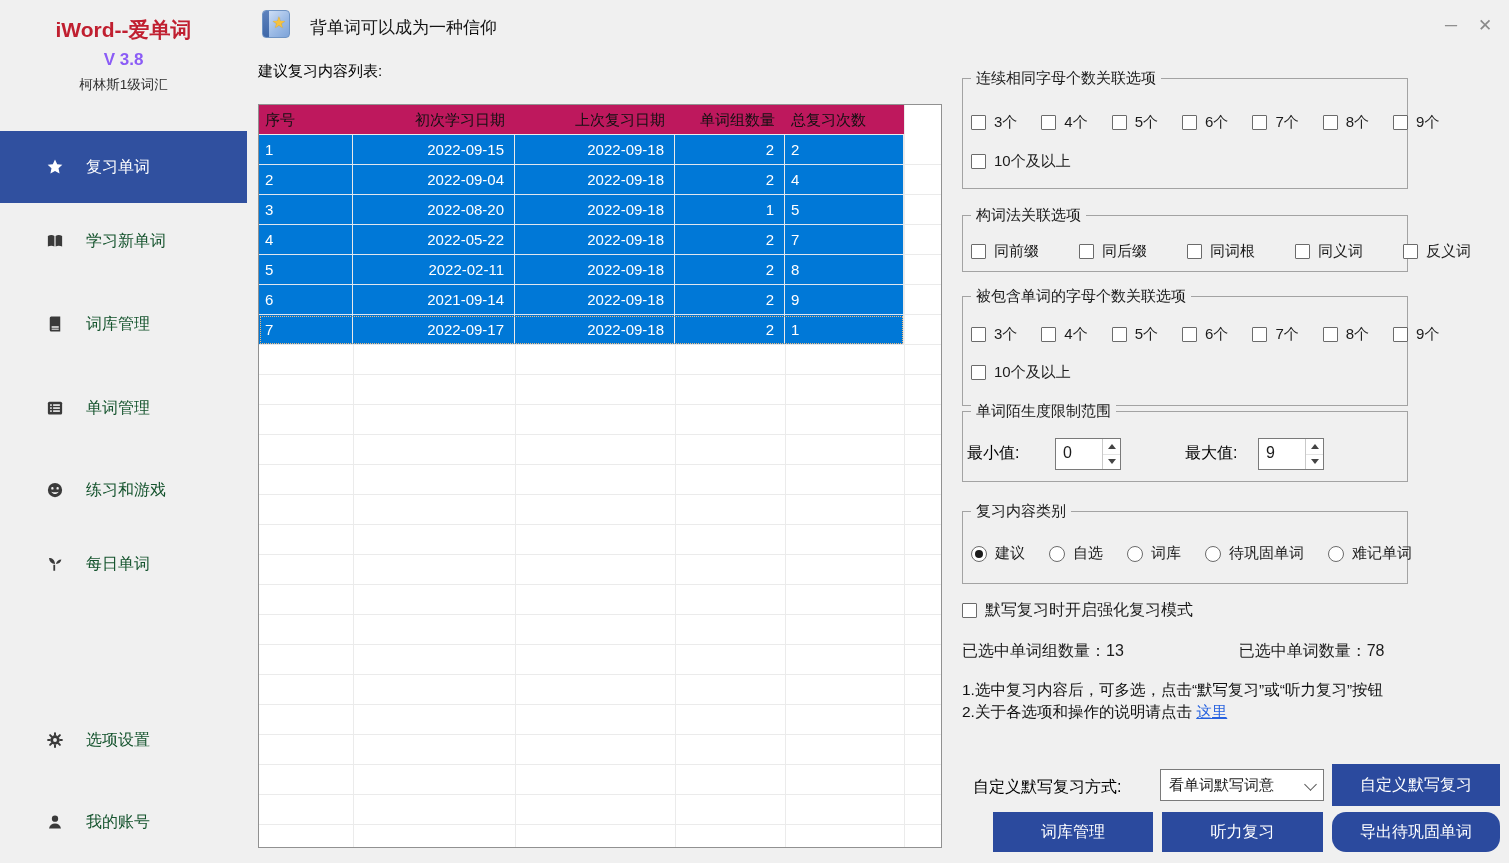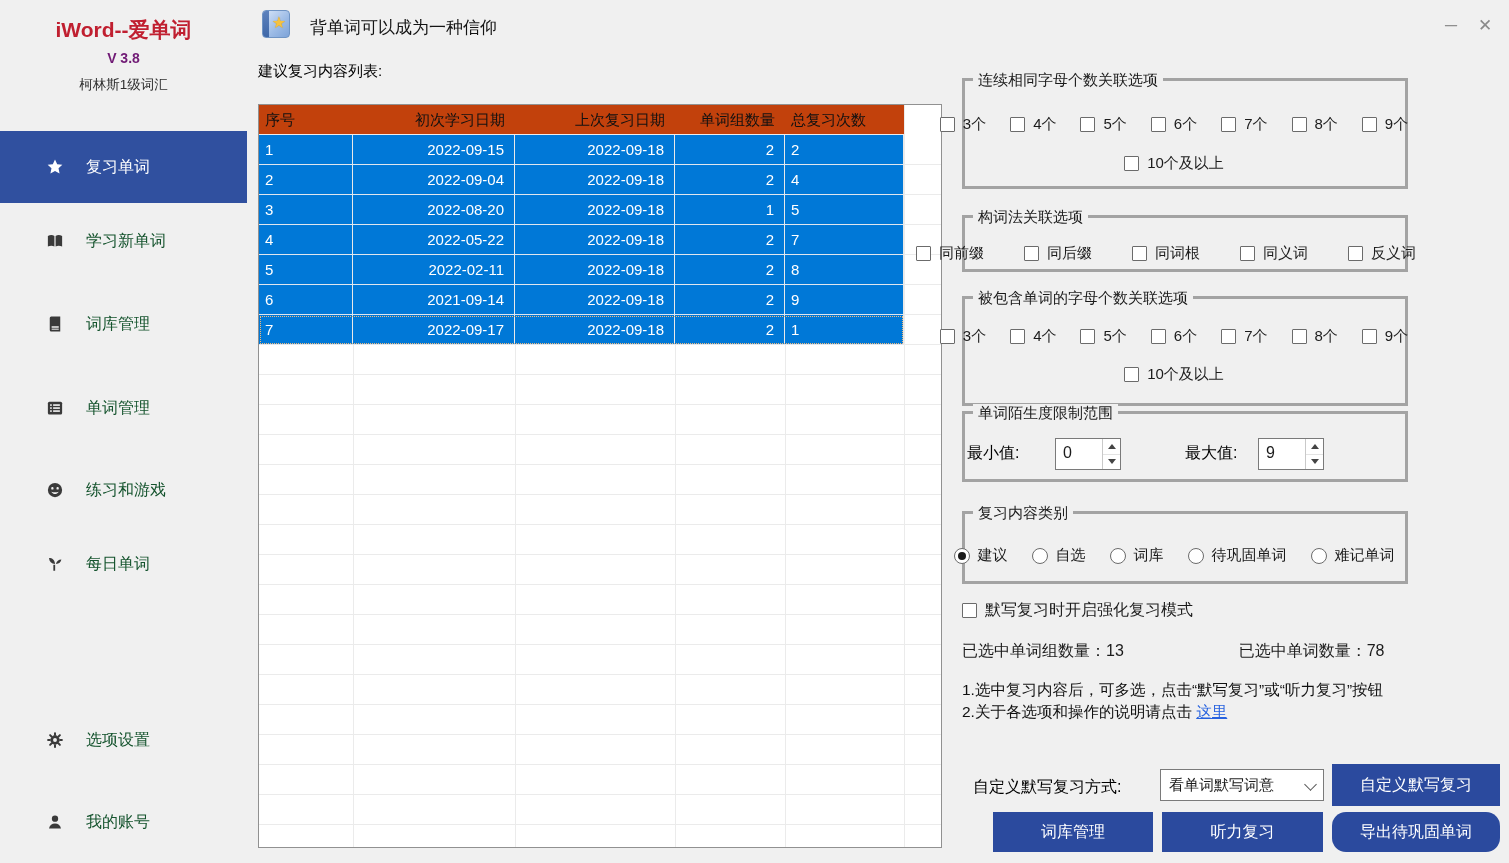--- a/index.html
+++ b/index.html
@@ -13,21 +13,21 @@
 
   
   .win-btn{position:absolute;top:14px;width:26px;height:24px;line-height:24px;
     text-align:center;color:#8a8a8a;font-size:17px;cursor:default;}
 
   
   .sidebar{position:absolute;left:0;top:0;width:247px;height:863px;background:#f0f0f0;}
   .app-title{position:absolute;top:16px;left:0;width:247px;text-align:center;
     color:#c01f30;font-weight:bold;font-size:21px;}
   .app-version{position:absolute;top:50px;left:0;width:247px;text-align:center;
-    color:#701a75;font-weight:bold;font-size:14px;}
+    color:#8b5cf6;font-weight:bold;font-size:17px;}
   .app-lexicon{position:absolute;top:76px;left:0;width:247px;text-align:center;
     color:#2e2e2e;font-size:13.5px;}
   .nav-item{position:absolute;left:0;width:247px;height:40px;display:flex;align-items:center;cursor:default;}
   .nav-item .nav-icon{width:18px;height:18px;margin-left:46px;flex:0 0 18px;display:flex;}
   .nav-item .nav-label{margin-left:22px;font-size:16px;color:#14532d;}
   .nav-item.active{height:72px;background:#30509f;}
   .nav-item.active .nav-label{color:#fff;}
   .nav-icon svg{width:18px;height:18px;}
 
   
@@ -41,38 +41,38 @@
   .motto{position:absolute;left:310px;top:16px;font-size:17px;color:#141414;}
 
   
   .list-title{position:absolute;left:258px;top:62px;font-size:15px;color:#000;}
   .grid{position:absolute;left:258px;top:104px;width:684px;height:744px;background:#fff;
     border:1px solid #919191;box-sizing:border-box;}
   .grid .hlines{position:absolute;left:0;right:0;top:30px;bottom:0;
     background:repeating-linear-gradient(to bottom,transparent 0 29px,#ebebeb 29px 30px);}
   .grid .vline{position:absolute;top:0;bottom:0;width:1px;background:#ebebeb;}
   .g-header{position:absolute;left:0;top:0;width:645px;height:30px;display:flex;
-    border-bottom:1px solid #ebebeb;box-sizing:border-box;background:#c2410c;}
+    border-bottom:1px solid #ebebeb;box-sizing:border-box;background:#be185d;}
   .g-header .hc{font-size:15px;color:#111;line-height:29px;box-sizing:border-box;}
   .g-row{position:absolute;left:0;height:30px;width:645px;display:flex;}
   .g-row .c{background:#0078d7;color:#fff;line-height:29px;font-size:15px;
     box-sizing:border-box;border-right:1px solid #e9e9e9;border-bottom:1px solid #dfe6ef;}
   .g-row.focused{outline:1px dotted #f0b97a;outline-offset:-2px;}
   .col0{width:94px;padding-left:6px;text-align:left;}
   .col1{width:162px;padding-right:10px;text-align:right;}
   .col2{width:160px;padding-right:10px;text-align:right;}
   .col3{width:110px;padding-right:10px;text-align:right;}
   .col4{width:119px;padding-left:6px;text-align:left;}
   .hc.col0{padding-left:6px;} 
 
   
-  .groupbox{position:absolute;left:962px;width:446px;border:3px solid #a3a3a3;box-sizing:border-box;padding-left:32px;}
+  .groupbox{position:absolute;left:962px;width:446px;border:1px solid #a3a3a3;box-sizing:border-box;padding-left:32px;}
   .legend{position:absolute;top:-10px;left:8px;background:#f0f0f0;padding:0 5px;
     font-size:15px;color:#1a1a1a;white-space:nowrap;}
-  .optrow{position:absolute;left:8px;right:6px;display:flex;align-items:center;justify-content:center;}
+  .optrow{position:absolute;left:8px;right:6px;display:flex;align-items:center;}
   .opt{display:inline-flex;align-items:center;margin-right:24px;white-space:nowrap;cursor:default;}
   .opt.wide{margin-right:40px;}
   .cb{width:15px;height:15px;background:#fff;border:1px solid #6b6b6b;box-sizing:border-box;
     border-radius:1px;margin-right:8px;flex:0 0 15px;}
   .rb{width:16px;height:16px;background:#fff;border:1px solid #6b6b6b;box-sizing:border-box;
     border-radius:50%;margin-right:8px;flex:0 0 16px;position:relative;}
   .rb.sel::after{content:"";position:absolute;left:3px;top:3px;width:8px;height:8px;
     border-radius:50%;background:#1b1b1b;}
   .spin{position:absolute;width:66px;height:32px;background:#fff;border:1px solid #7a7a7a;
     box-sizing:border-box;}

